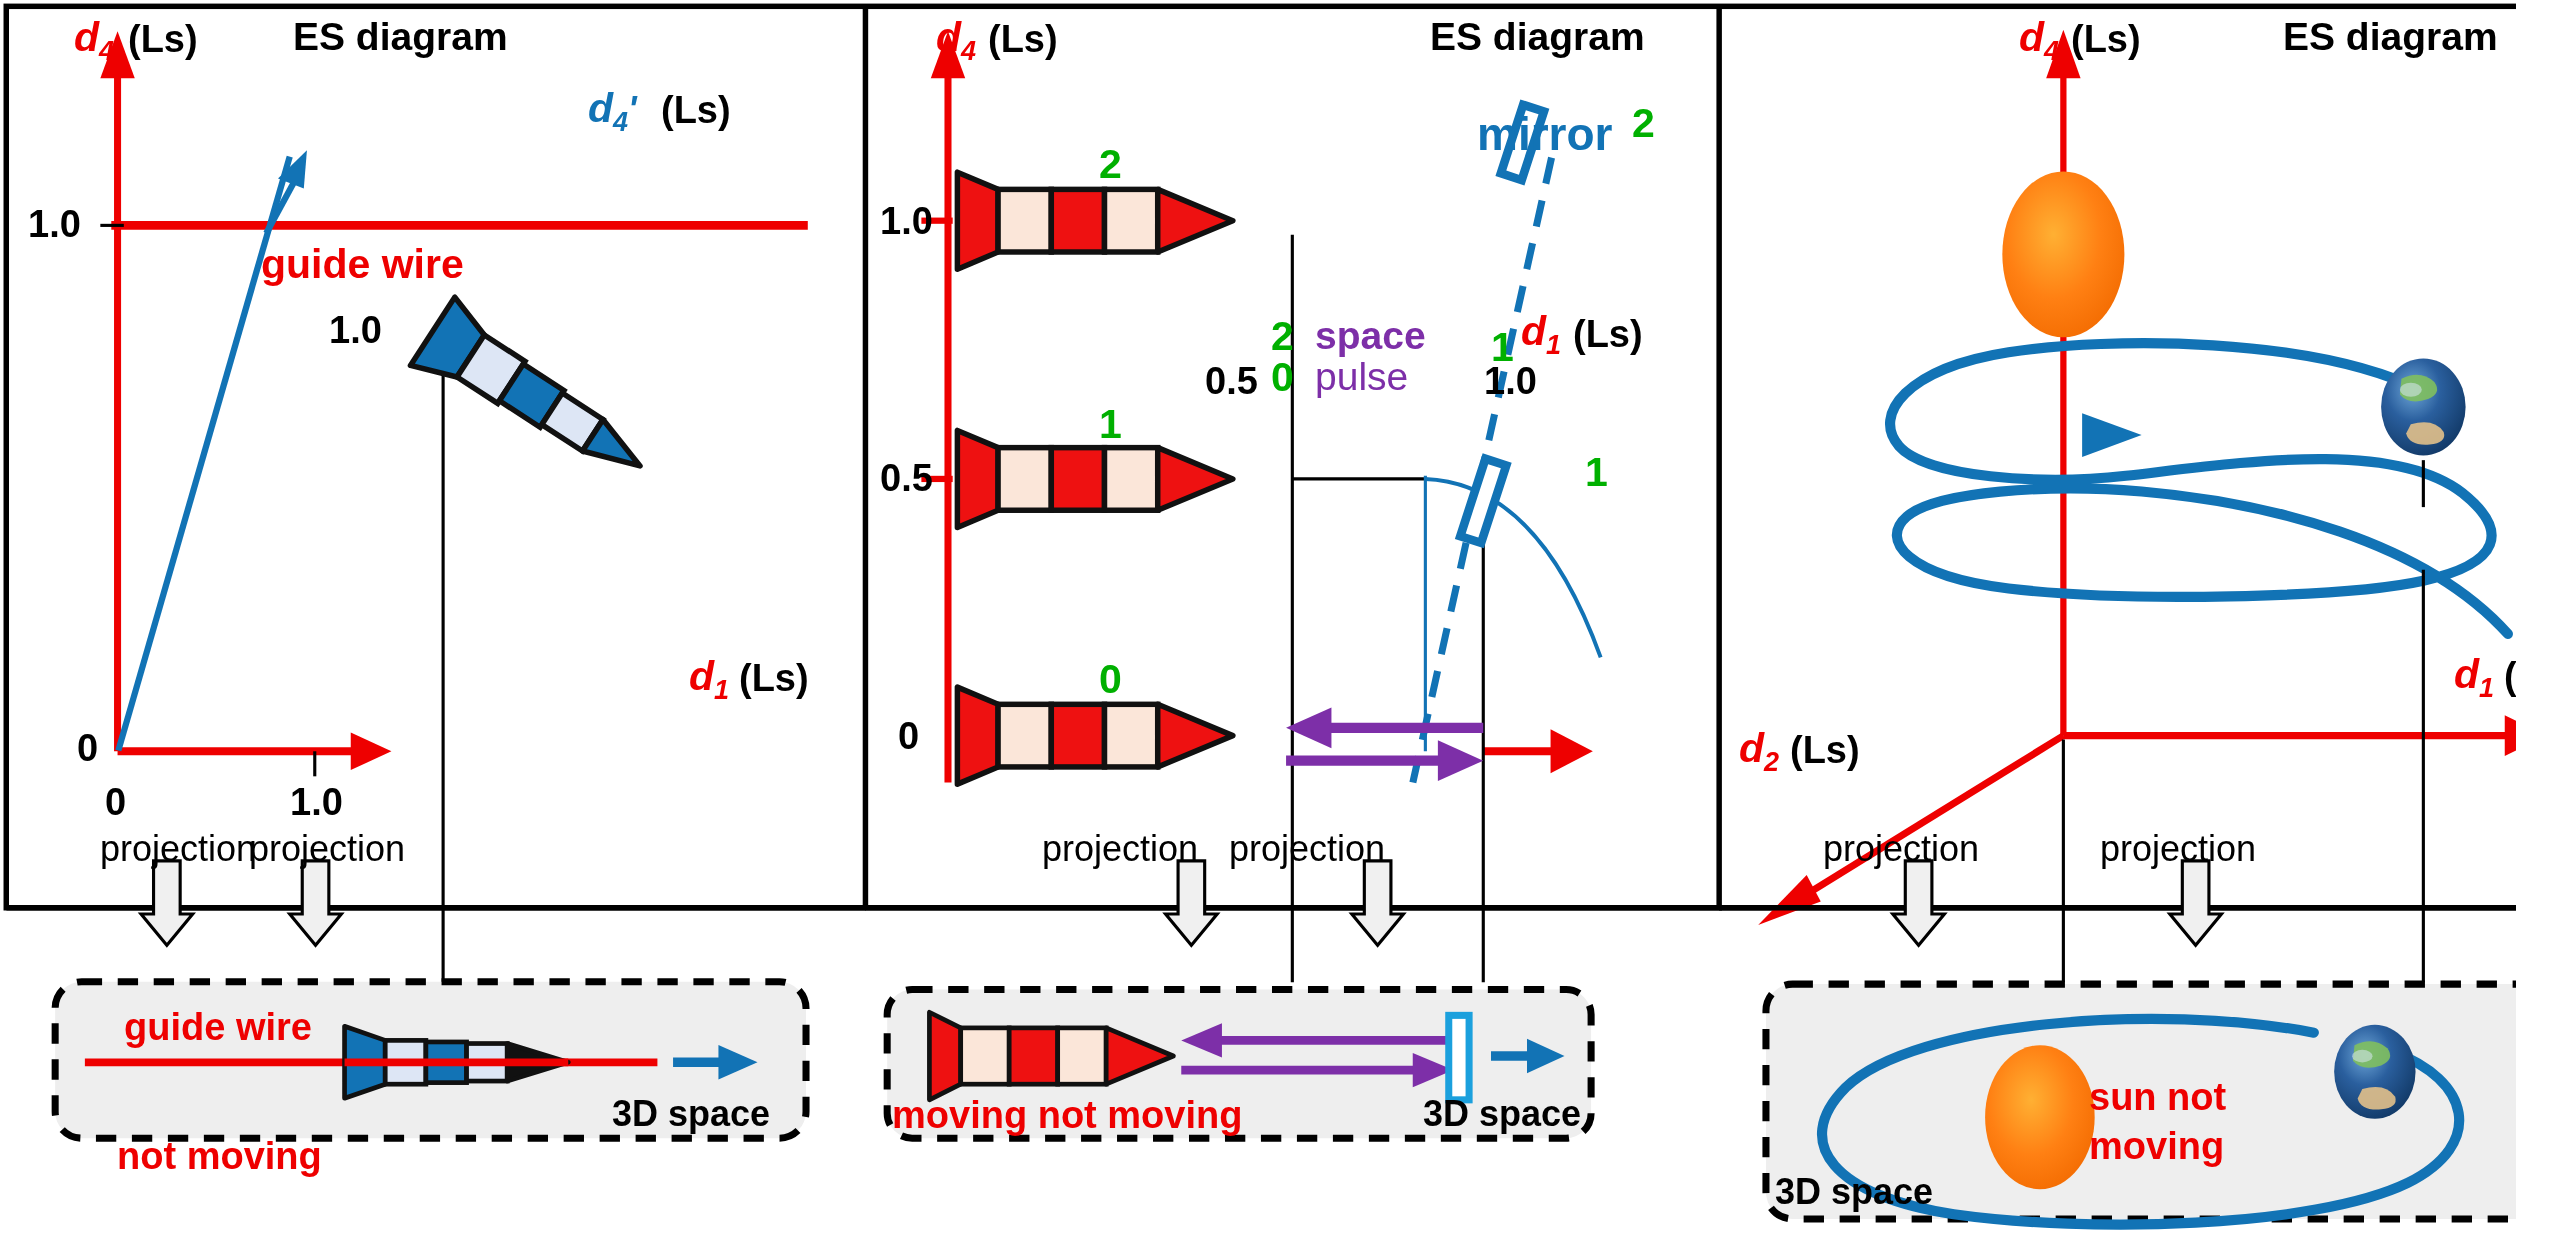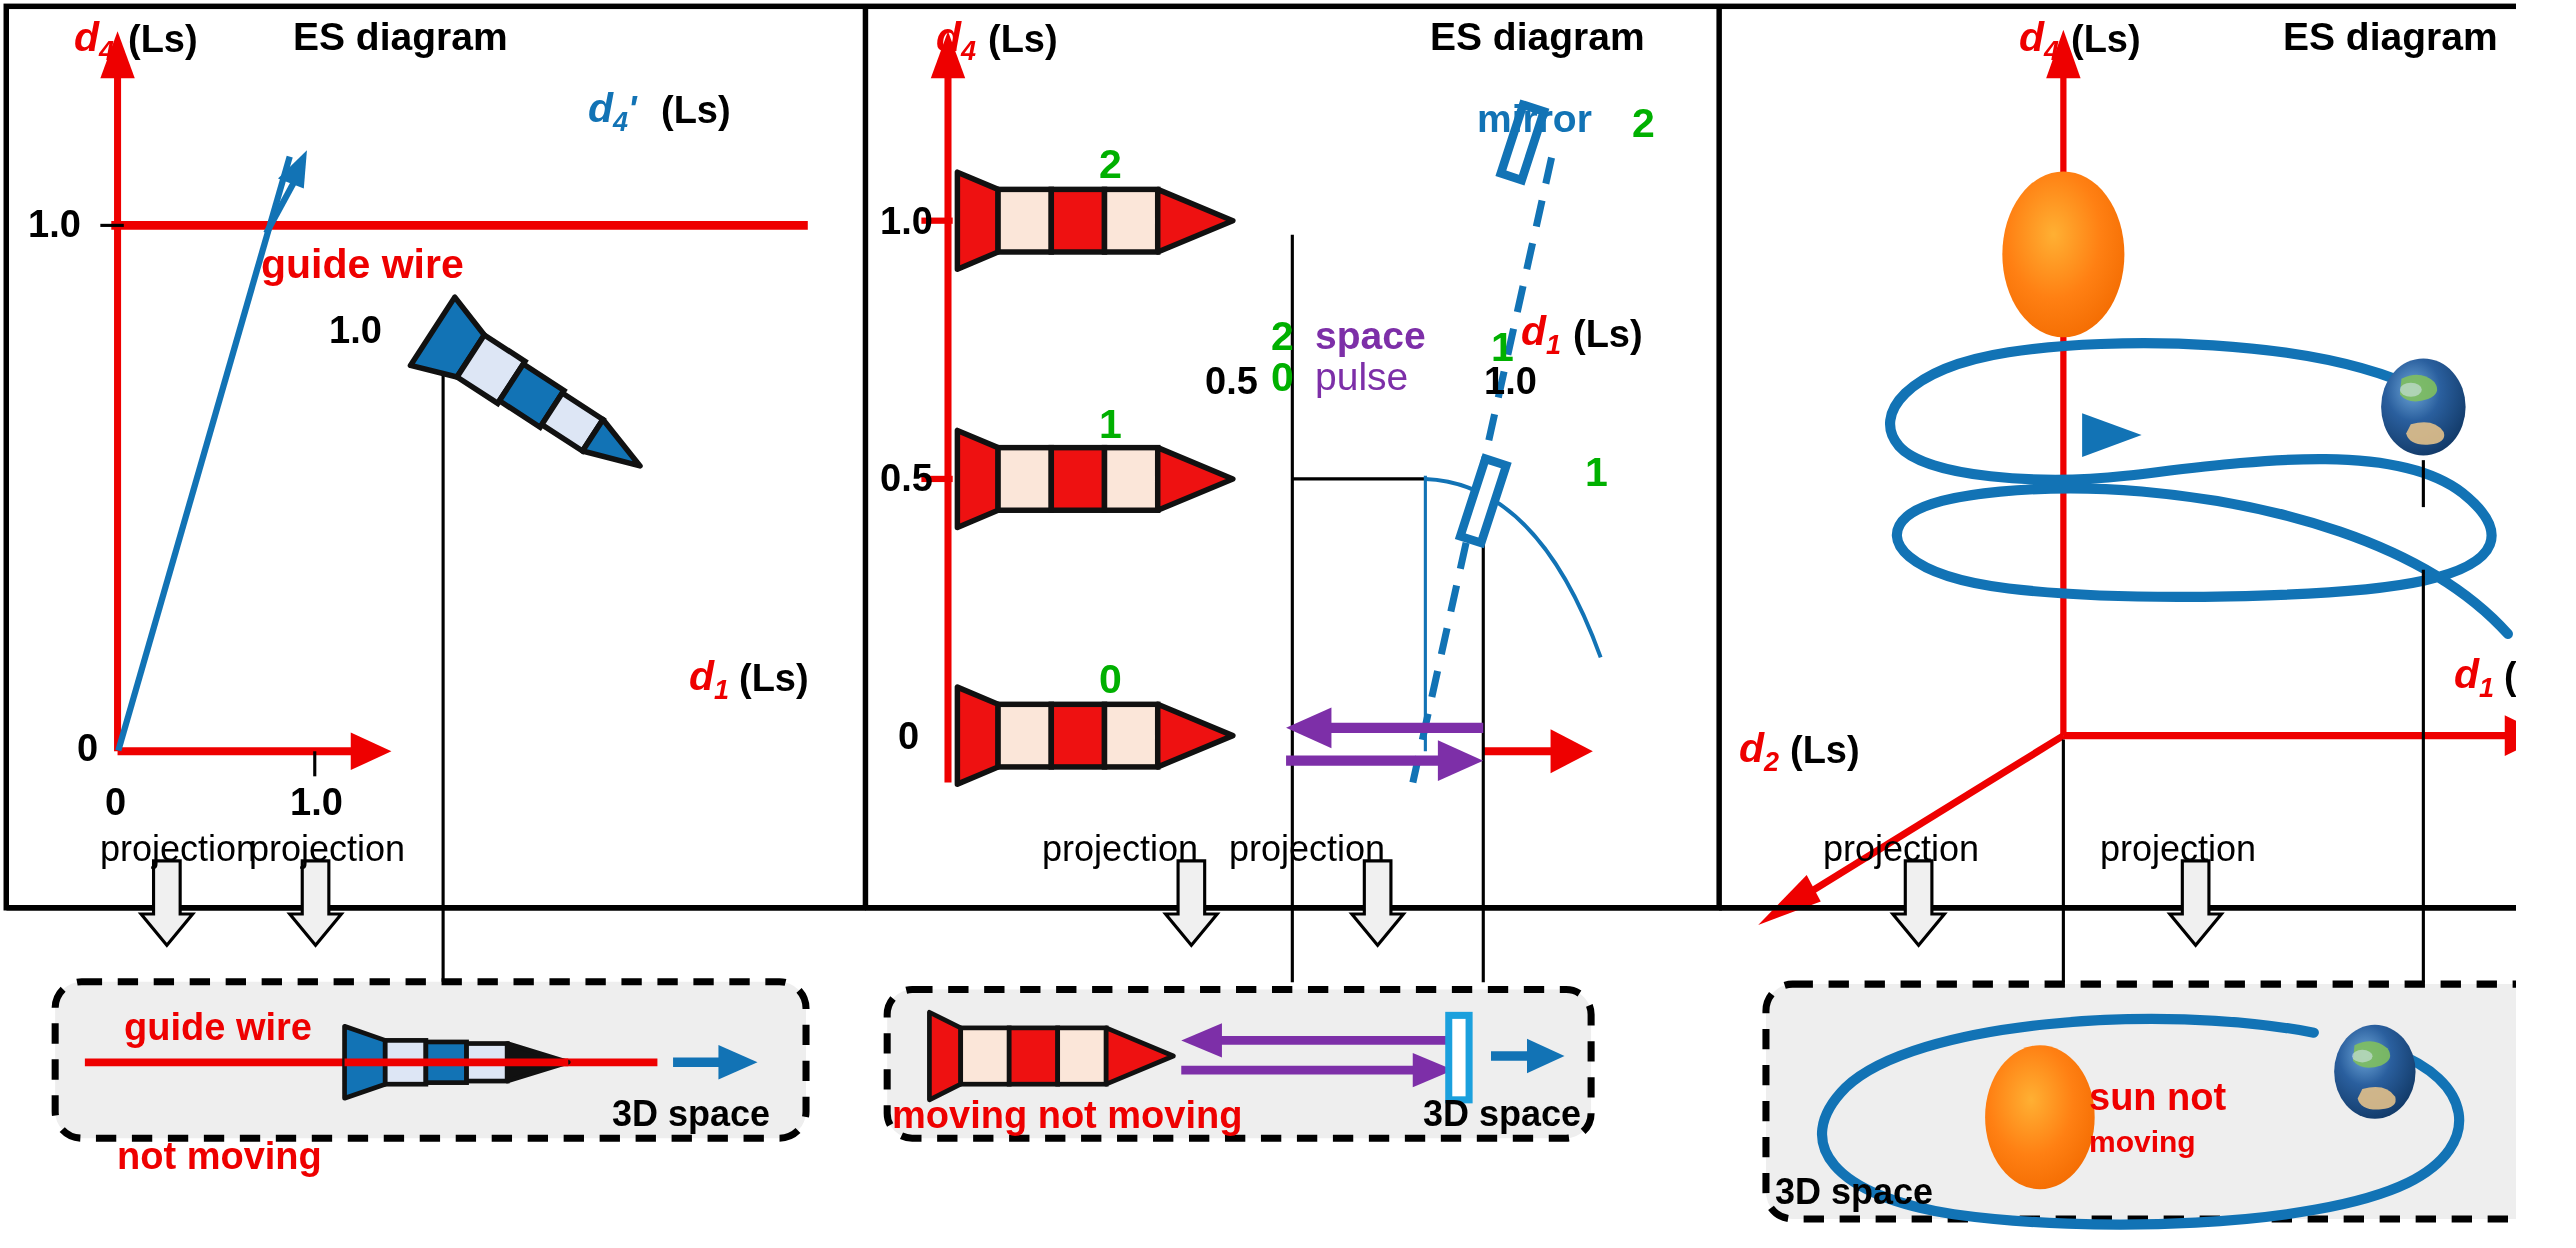--- a/index.html
+++ b/index.html
@@ -183,21 +183,21 @@
   <div class="txt blk" style="left:1430px;top:17px;font-size:39px;font-weight:bold;">ES diagram</div>
 
   <div class="txt blk" style="left:880px;top:202px;font-size:38px;font-weight:bold;">1.0</div>
   <div class="txt blk" style="left:880px;top:459px;font-size:38px;font-weight:bold;">0.5</div>
   <div class="txt blk" style="left:898px;top:717px;font-size:38px;font-weight:bold;">0</div>
 
   <div class="txt grn" style="left:1099px;top:144px;font-size:41px;font-weight:bold;">2</div>
   <div class="txt grn" style="left:1099px;top:404px;font-size:41px;font-weight:bold;">1</div>
   <div class="txt grn" style="left:1099px;top:659px;font-size:41px;font-weight:bold;">0</div>
 
-  <div class="txt blu" style="left:1477px;top:99px;font-size:39px;font-weight:bold;">mirror</div>
+  <div class="txt blu" style="left:1477px;top:111px;font-size:46px;font-weight:bold;">mirror</div>
   <div class="txt grn" style="left:1632px;top:103px;font-size:41px;font-weight:bold;">2</div>
   <div class="txt grn" style="left:1585px;top:452px;font-size:41px;font-weight:bold;">1</div>
 
   <div class="txt grn" style="left:1271px;top:316px;font-size:41px;font-weight:bold;">2</div>
   <div class="txt pur" style="left:1315px;top:316px;font-size:39px;font-weight:bold;">space</div>
   <div class="txt grn" style="left:1271px;top:357px;font-size:41px;font-weight:bold;">0</div>
   <div class="txt pur" style="left:1315px;top:357px;font-size:39px;font-weight:normal;">pulse</div>
 
   <div class="txt grn" style="left:1491px;top:327px;font-size:41px;font-weight:bold;">1</div>
   <div class="txt ital red" style="left:1521px;top:311px;font-size:41px;">d<sub style="font-size:27px;">1</sub></div>
@@ -306,17 +306,17 @@
              C 470,336 760,330 880,272 C 980,222 960,140 860,104" fill="none" stroke="#1273b5" stroke-width="13" stroke-linecap="round"></path>
     <ellipse cx="410" cy="188" rx="70" ry="92" fill="url(#sunGrad)"></ellipse>
     <g>
       <ellipse cx="838" cy="130" rx="52" ry="60" fill="url(#earthGrad)"></ellipse>
       <path d="M812,96 q24,-12 42,4 q10,14 -8,22 q-24,8 -36,-6 z" fill="#7fbf5e" opacity="0.9"></path>
       <path d="M822,152 q30,-8 42,10 q4,14 -18,16 q-26,2 -30,-14 z" fill="#e2c089" opacity="0.9"></path>
       <ellipse cx="822" cy="110" rx="13" ry="8" fill="#d8e8f2" opacity="0.55"></ellipse>
     </g>
   </svg>
   <div class="txt red" style="left:2089px;top:1078px;font-size:38px;font-weight:bold;">sun not</div>
-  <div class="txt red" style="left:2089px;top:1127px;font-size:30px;font-weight:bold;">moving</div>
+  <div class="txt red" style="left:2089px;top:1127px;font-size:38px;font-weight:bold;">moving</div>
   <div class="txt blk" style="left:1775px;top:1174px;font-size:36px;font-weight:bold;">3D space</div>
 
 </div>
 
 
 </body></html>

